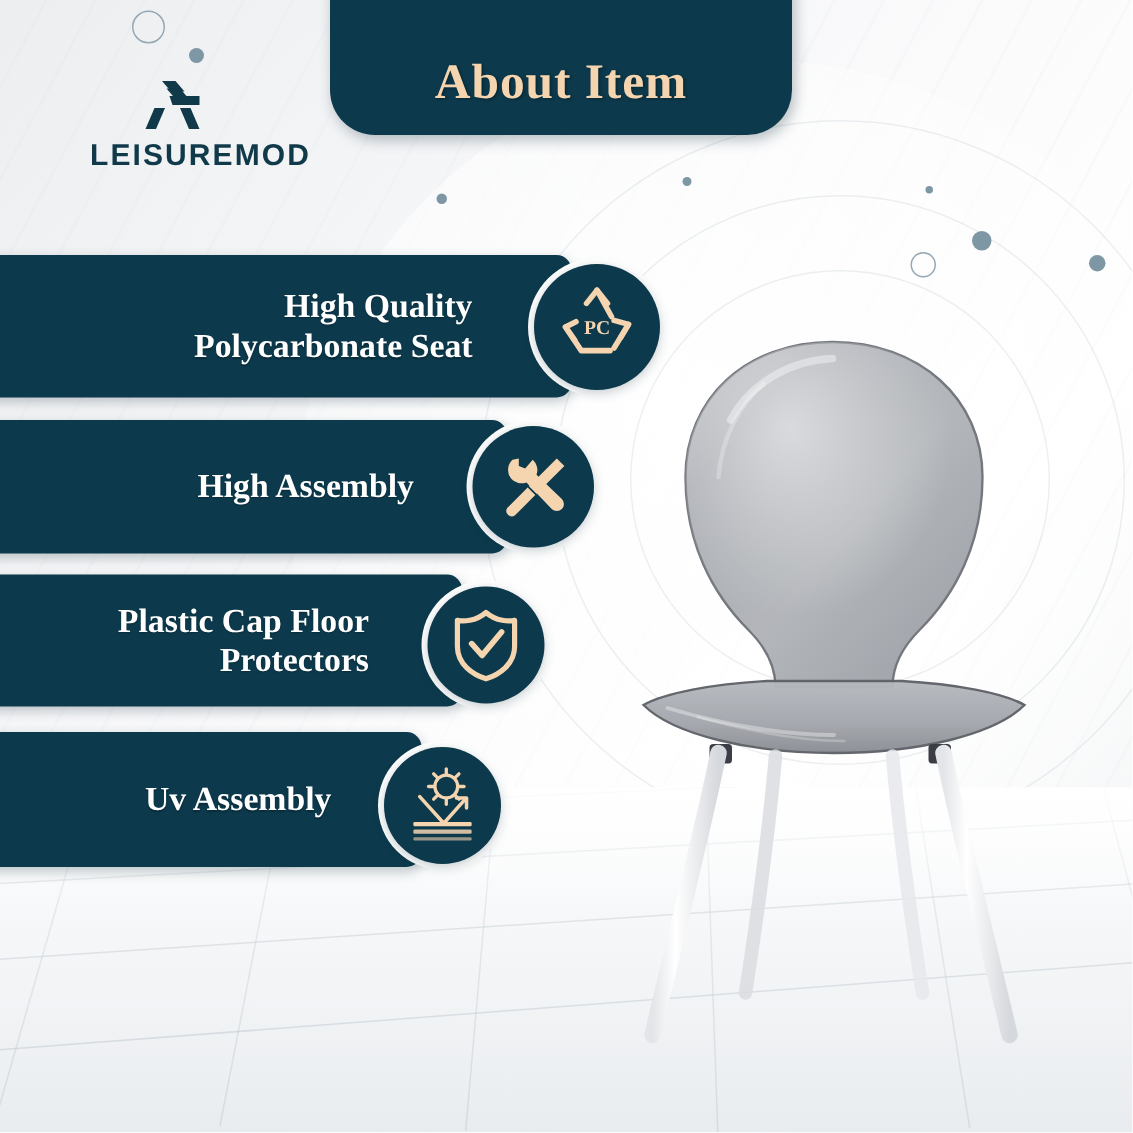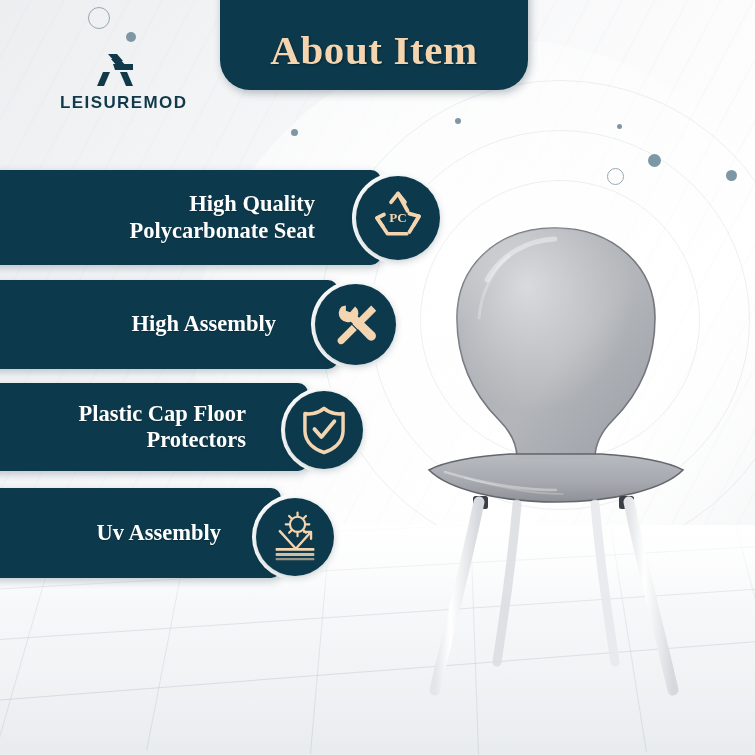--- a/index.html
+++ b/index.html
@@ -94,40 +94,40 @@
     width:308px; height:124px;
     background:#0c394b;
     border-radius:0 0 30px 30px;
     box-shadow:2px 3px 9px rgba(20,45,60,.30);
     display:flex; align-items:flex-end; justify-content:center;
     padding-bottom:16px;
     z-index:6;
   }
   #banner .btitle {
     color:#f5d5b0;
-    font-size:41px;
+    font-size:33px;
     font-weight:bold;
     letter-spacing:.6px;
     font-family:"Liberation Serif", serif;
     text-shadow:1px 1px 2px rgba(0,0,0,.35);
     white-space:nowrap;
   }
 
   
   #logo {
     position:absolute;
     left:60px; top:52px;
     width:110px;
     text-align:center;
     z-index:6;
   }
   #logo .lmark { display:block; margin:0 auto 3px; }
   #logo .lword {
     font-family:"Liberation Sans", sans-serif;
-    font-size:17px;
+    font-size:20px;
     font-weight:bold;
     letter-spacing:1.4px;
     color:#10394a;
   }
 
   
   .bar {
     position:absolute;
     left:-14px;
     background:#0c394b;

